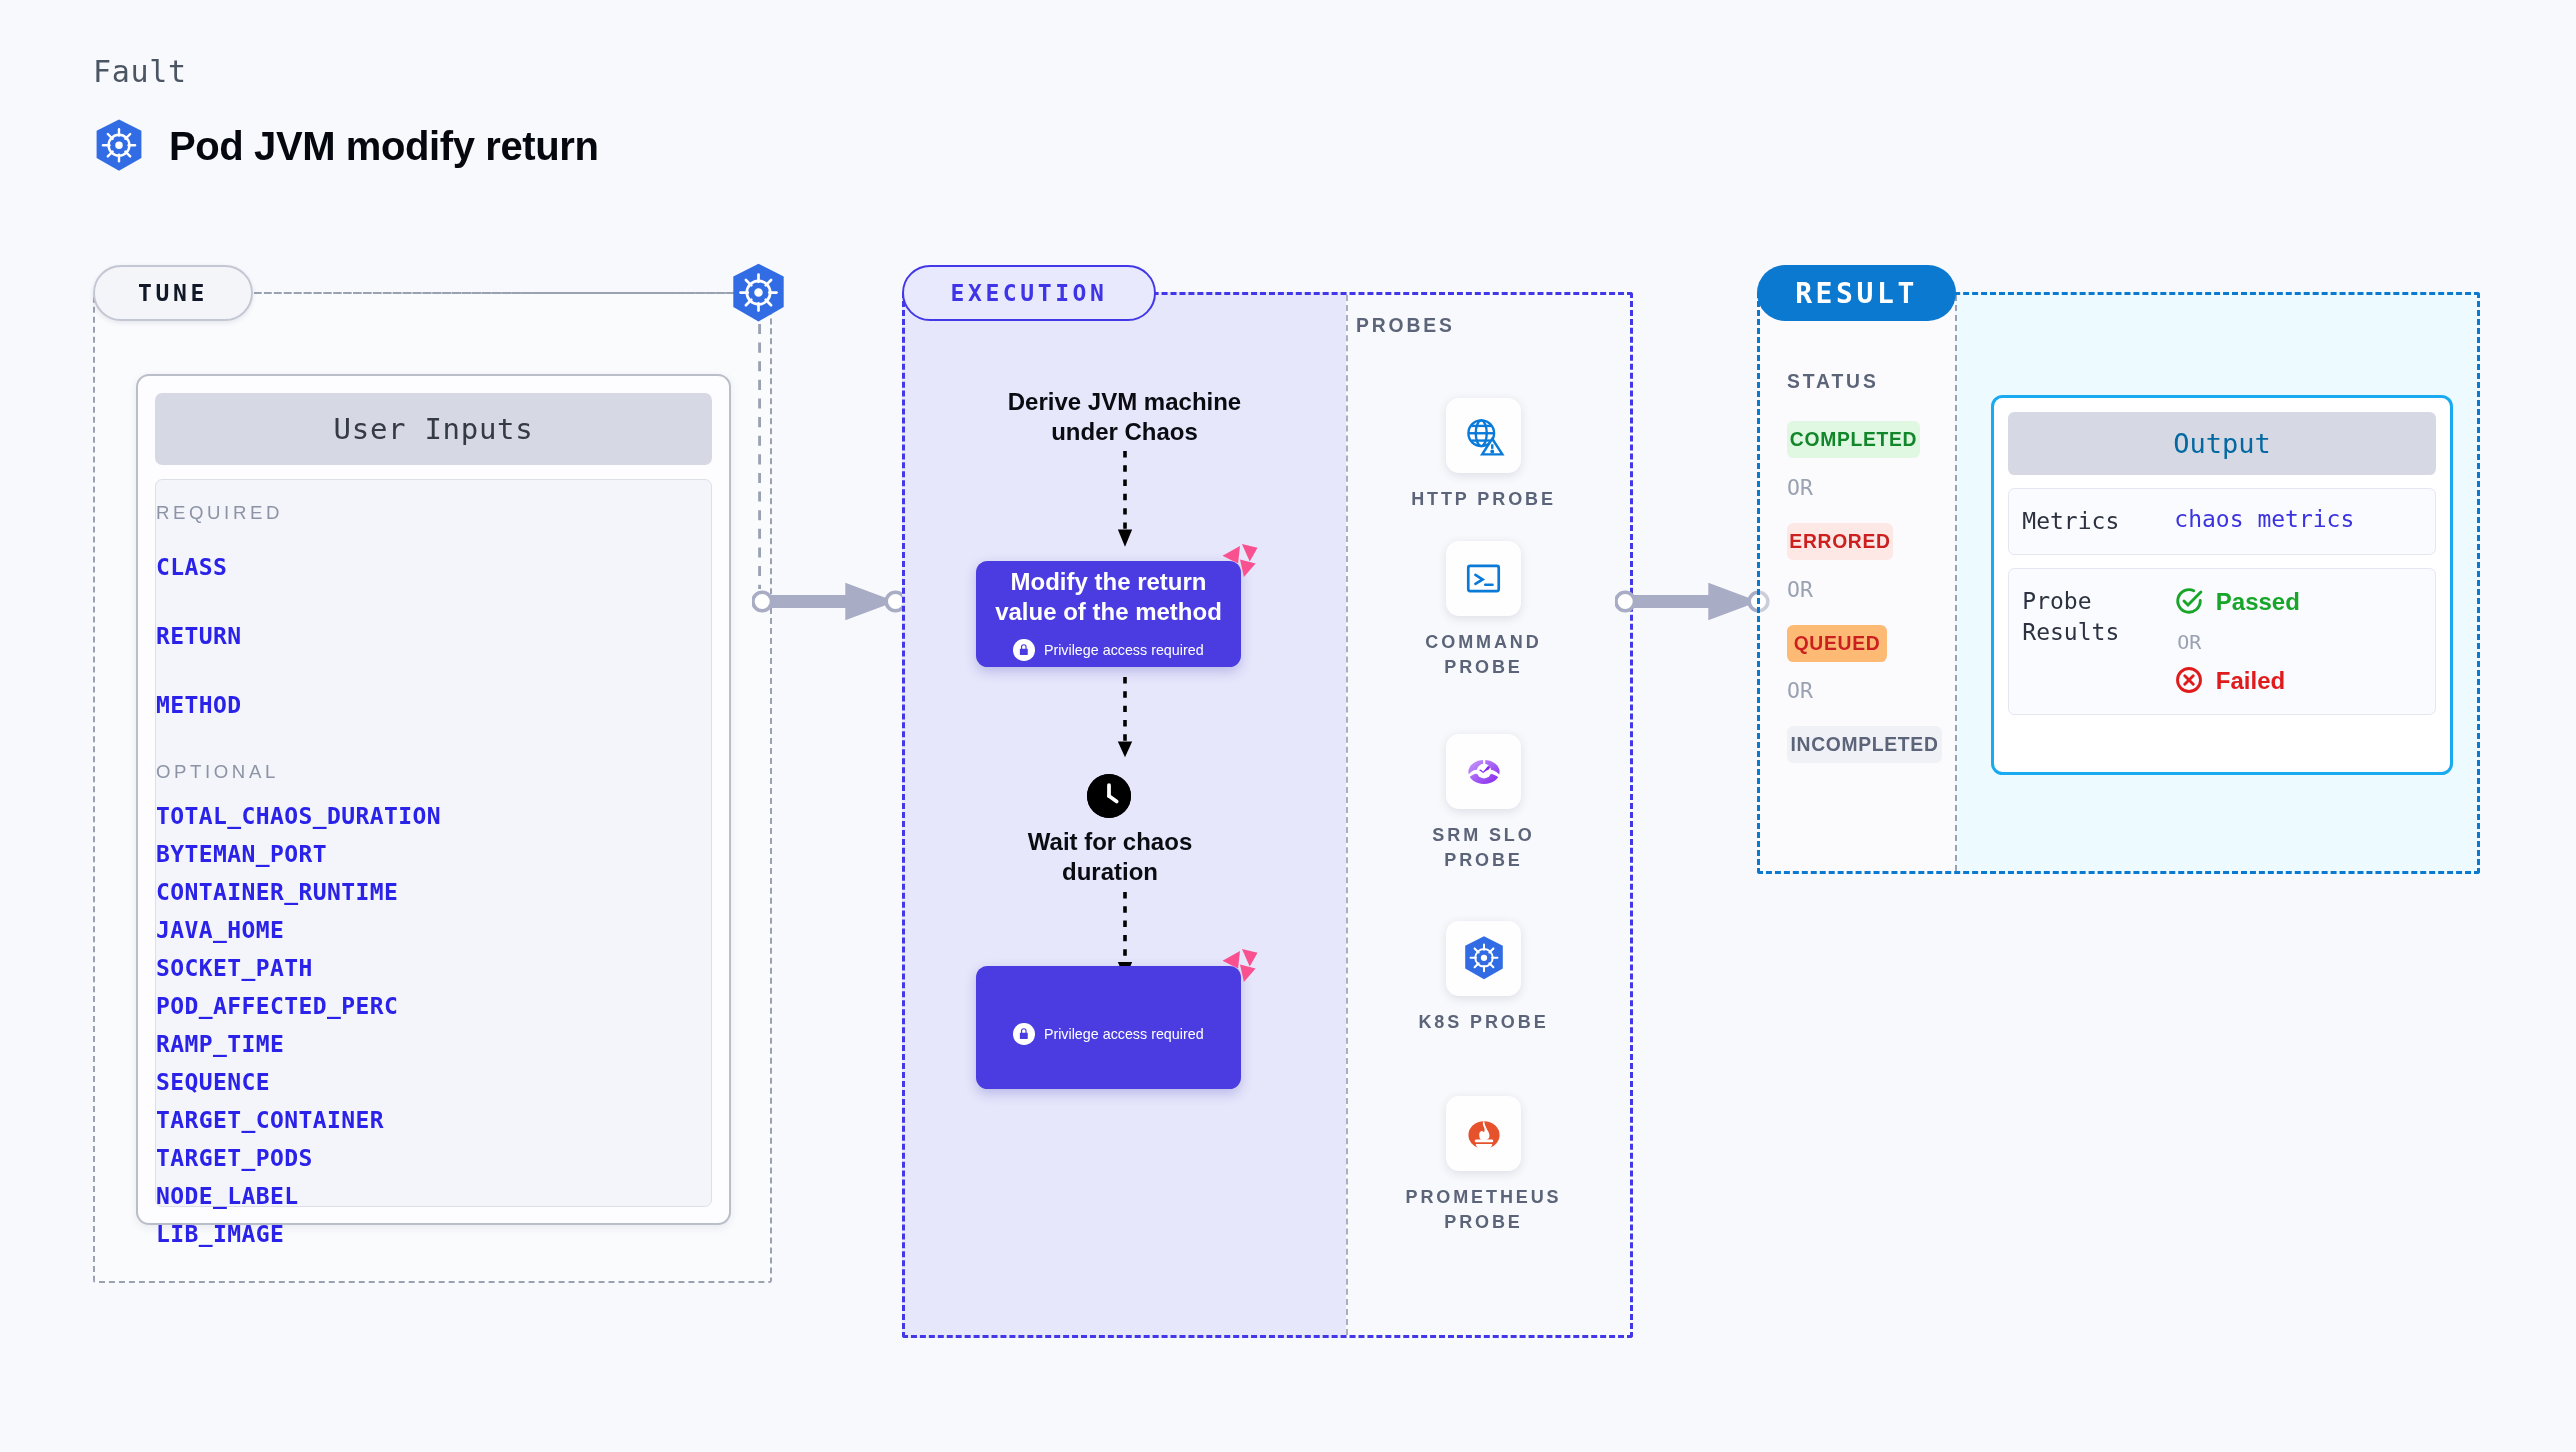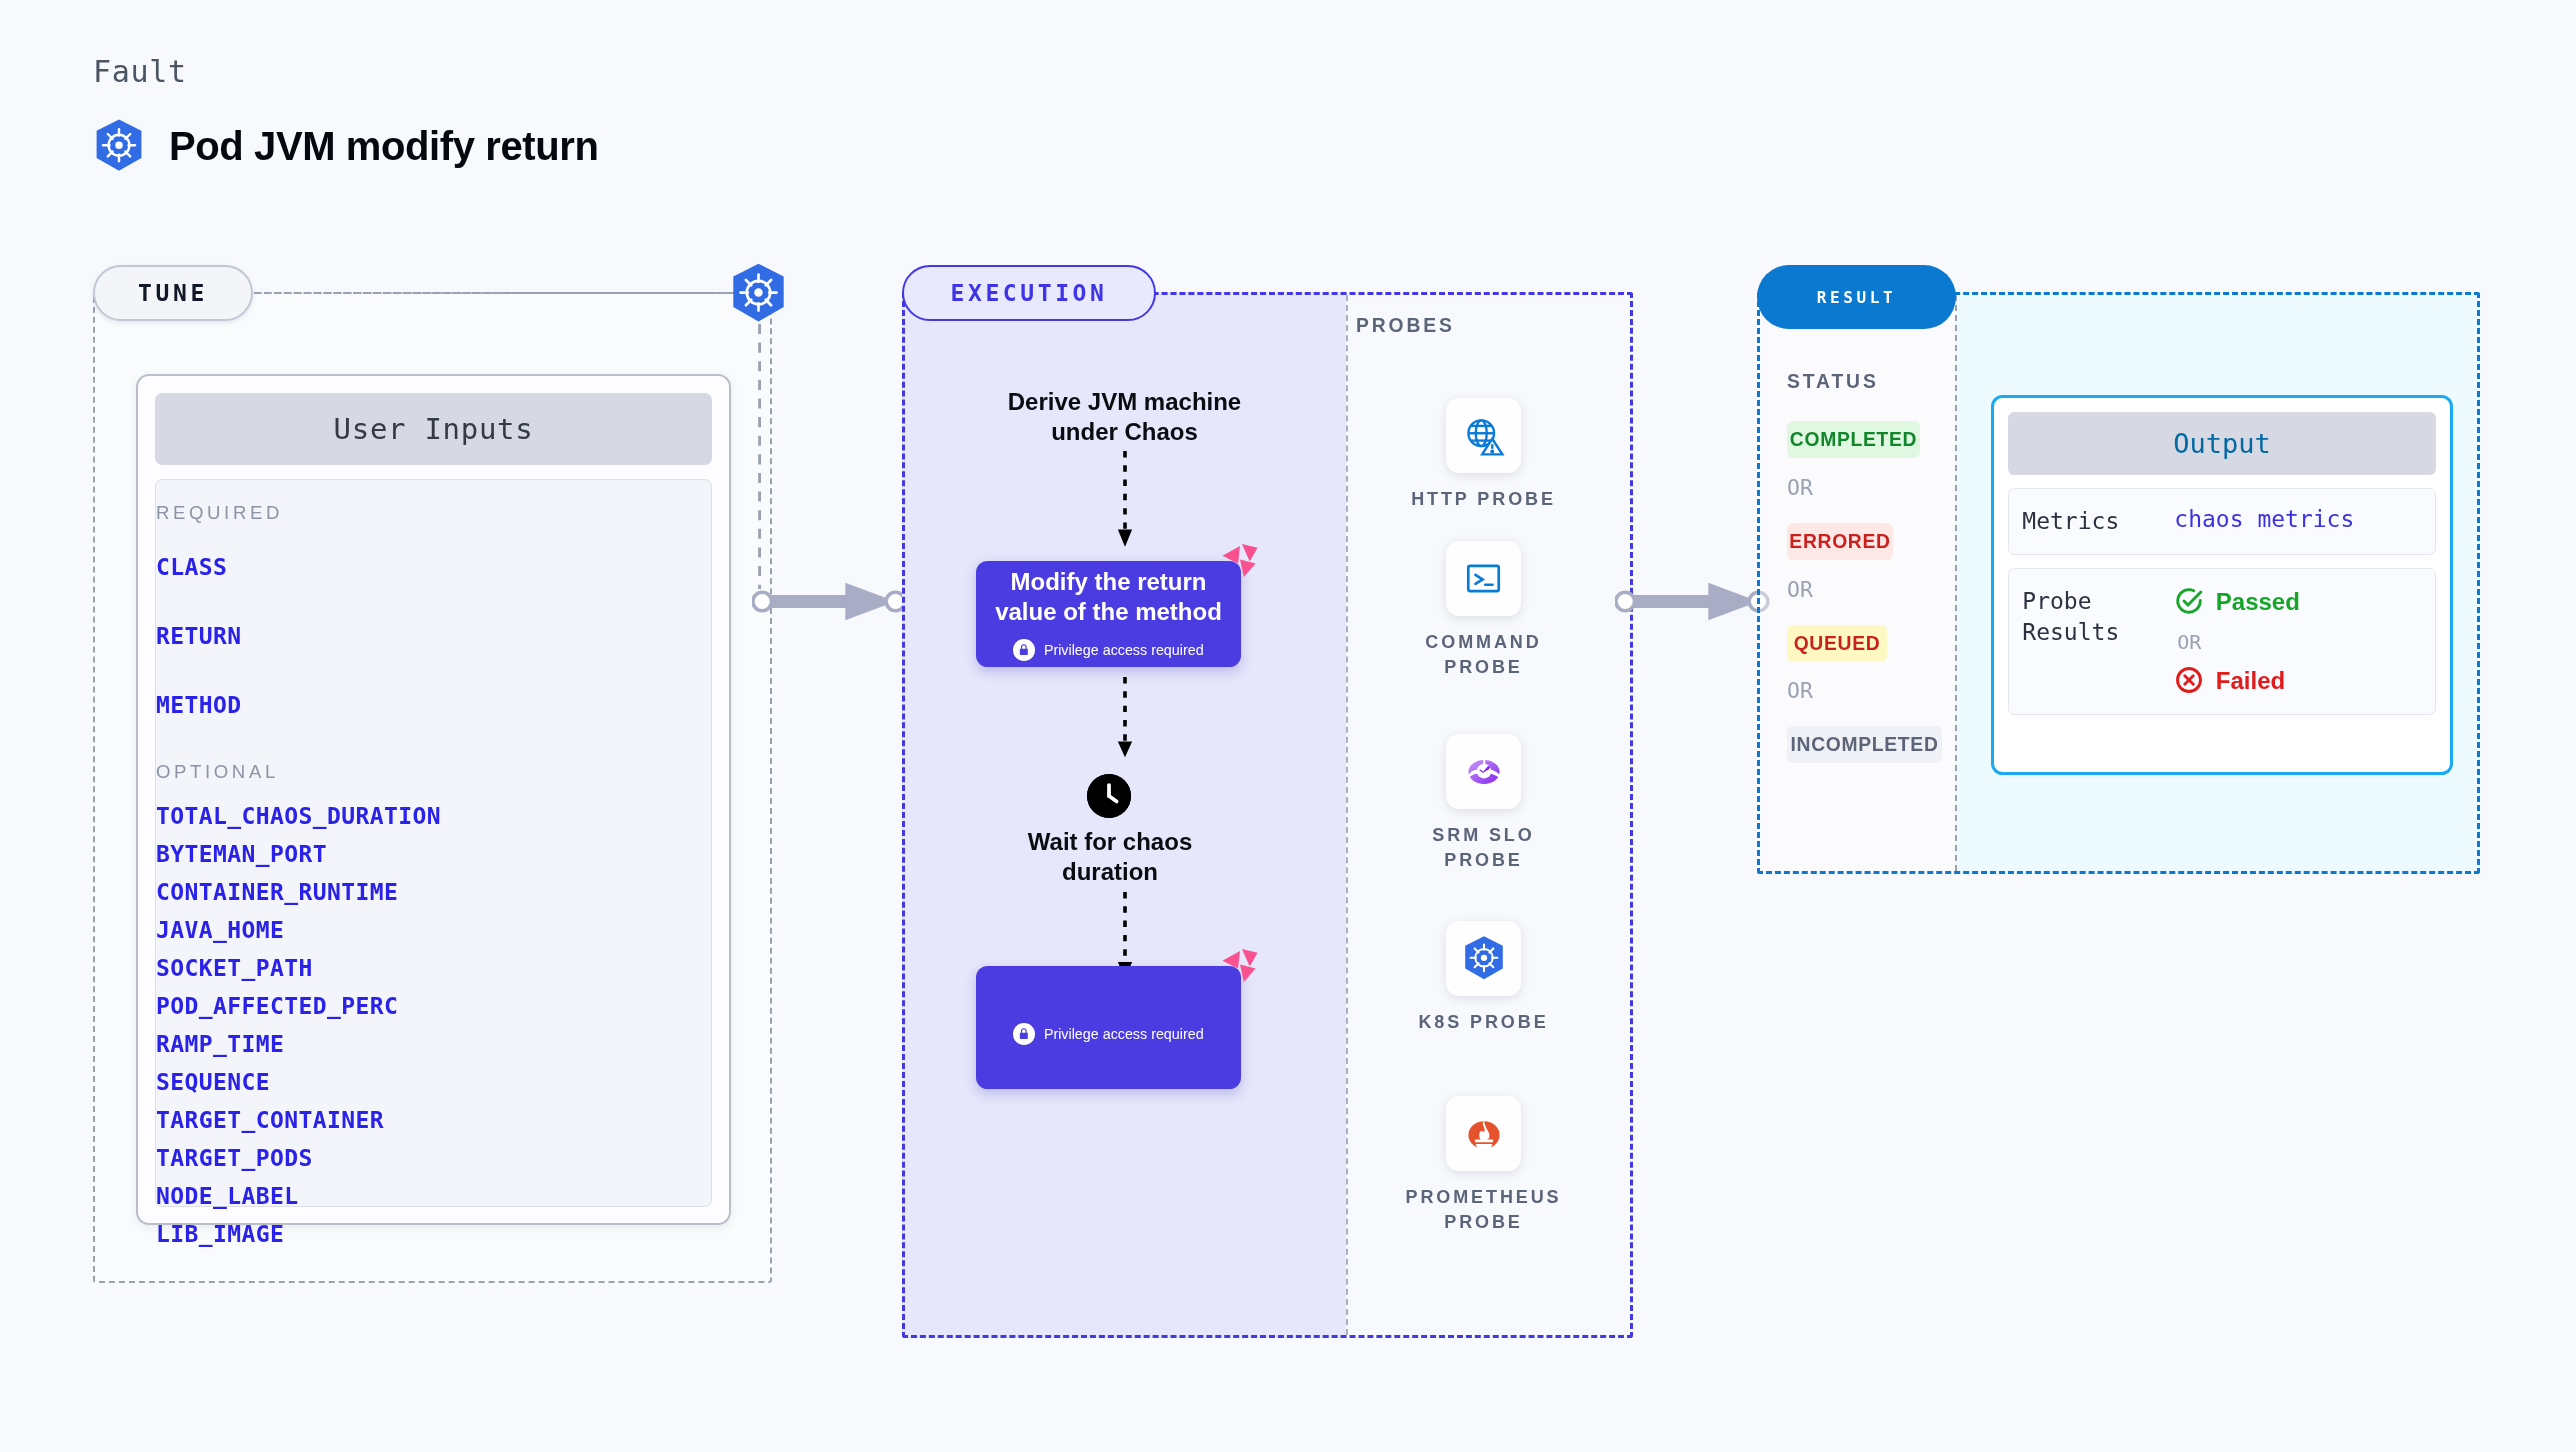--- a/index.html
+++ b/index.html
@@ -37,23 +37,23 @@
     left: 93px; top: 265px; width: 160px; height: 56px;
     background: #f4f5f9; border: 2.1px solid #c3c7d4; color: #111827;
     font-size: 23px; box-shadow: 0 2.1px 5.7px rgba(40,50,90,.10);
   }
   .pill-exec {
     left: 902px; top: 265px; width: 254px; height: 56px;
     background: #e8e9fd; border: 2.9px solid #4338e8; color: #3f35e6;
     font-size: 23px;
   }
   .pill-result {
-    left: 1757px; top: 265px; width: 199px; height: 64px;
+    left: 1757px; top: 265px; width: 199px; height: 56px;
     background: #0b79d0; border: none; color: #ffffff;
-    font-size: 16px;
+    font-size: 28px;
   }
 
   
   .tune-region {
     position: absolute; left: 93px; top: 292px;
     width: 679px; height: 991px;
     border: 2.9px dashed #9aa1b1; border-radius: 2.9px;
     background: rgba(255,255,255,0.35);
   }
   .tune-dash-top {
@@ -476,21 +476,21 @@
   <div class="result-region"></div>
   <div class="result-divider"></div>
   <div class="pill pill-result">RESULT</div>
 
   <div class="status-label">STATUS</div>
 
   <div class="badge" id="b0" style="left: 1787px; top: 421px; width: 133px; height: 37px; background: rgb(224, 247, 226); color: rgb(18, 134, 42);">COMPLETED</div>
   <div class="or-text" style="left:1787px;top:475px;">OR</div>
   <div class="badge" id="b1" style="left: 1787px; top: 523px; width: 106px; height: 37px; background: rgb(253, 232, 230); color: rgb(204, 31, 31);">ERRORED</div>
   <div class="or-text" style="left:1787px;top:577px;">OR</div>
-  <div class="badge" id="b2" style="left: 1787px; top: 625px; width: 100px; height: 37px; background: #fef9c3; color: rgb(204, 31, 31);">QUEUED</div>
+  <div class="badge" id="b2" style="left: 1787px; top: 625px; width: 100px; height: 37px; background: #fdba74; color: rgb(204, 31, 31);">QUEUED</div>
   <div class="or-text" style="left:1787px;top:678px;">OR</div>
   <div class="badge" id="b3" style="left: 1787px; top: 726px; width: 155px; height: 37px; background: rgb(240, 241, 246); color: rgb(91, 100, 120);">INCOMPLETED</div>
 
   <div class="output-card">
     <div class="output-header">Output</div>
     <div class="out-row">
       <div class="out-key">Metrics</div>
       <div class="out-val">chaos metrics</div>
     </div>
     <div class="out-row">

